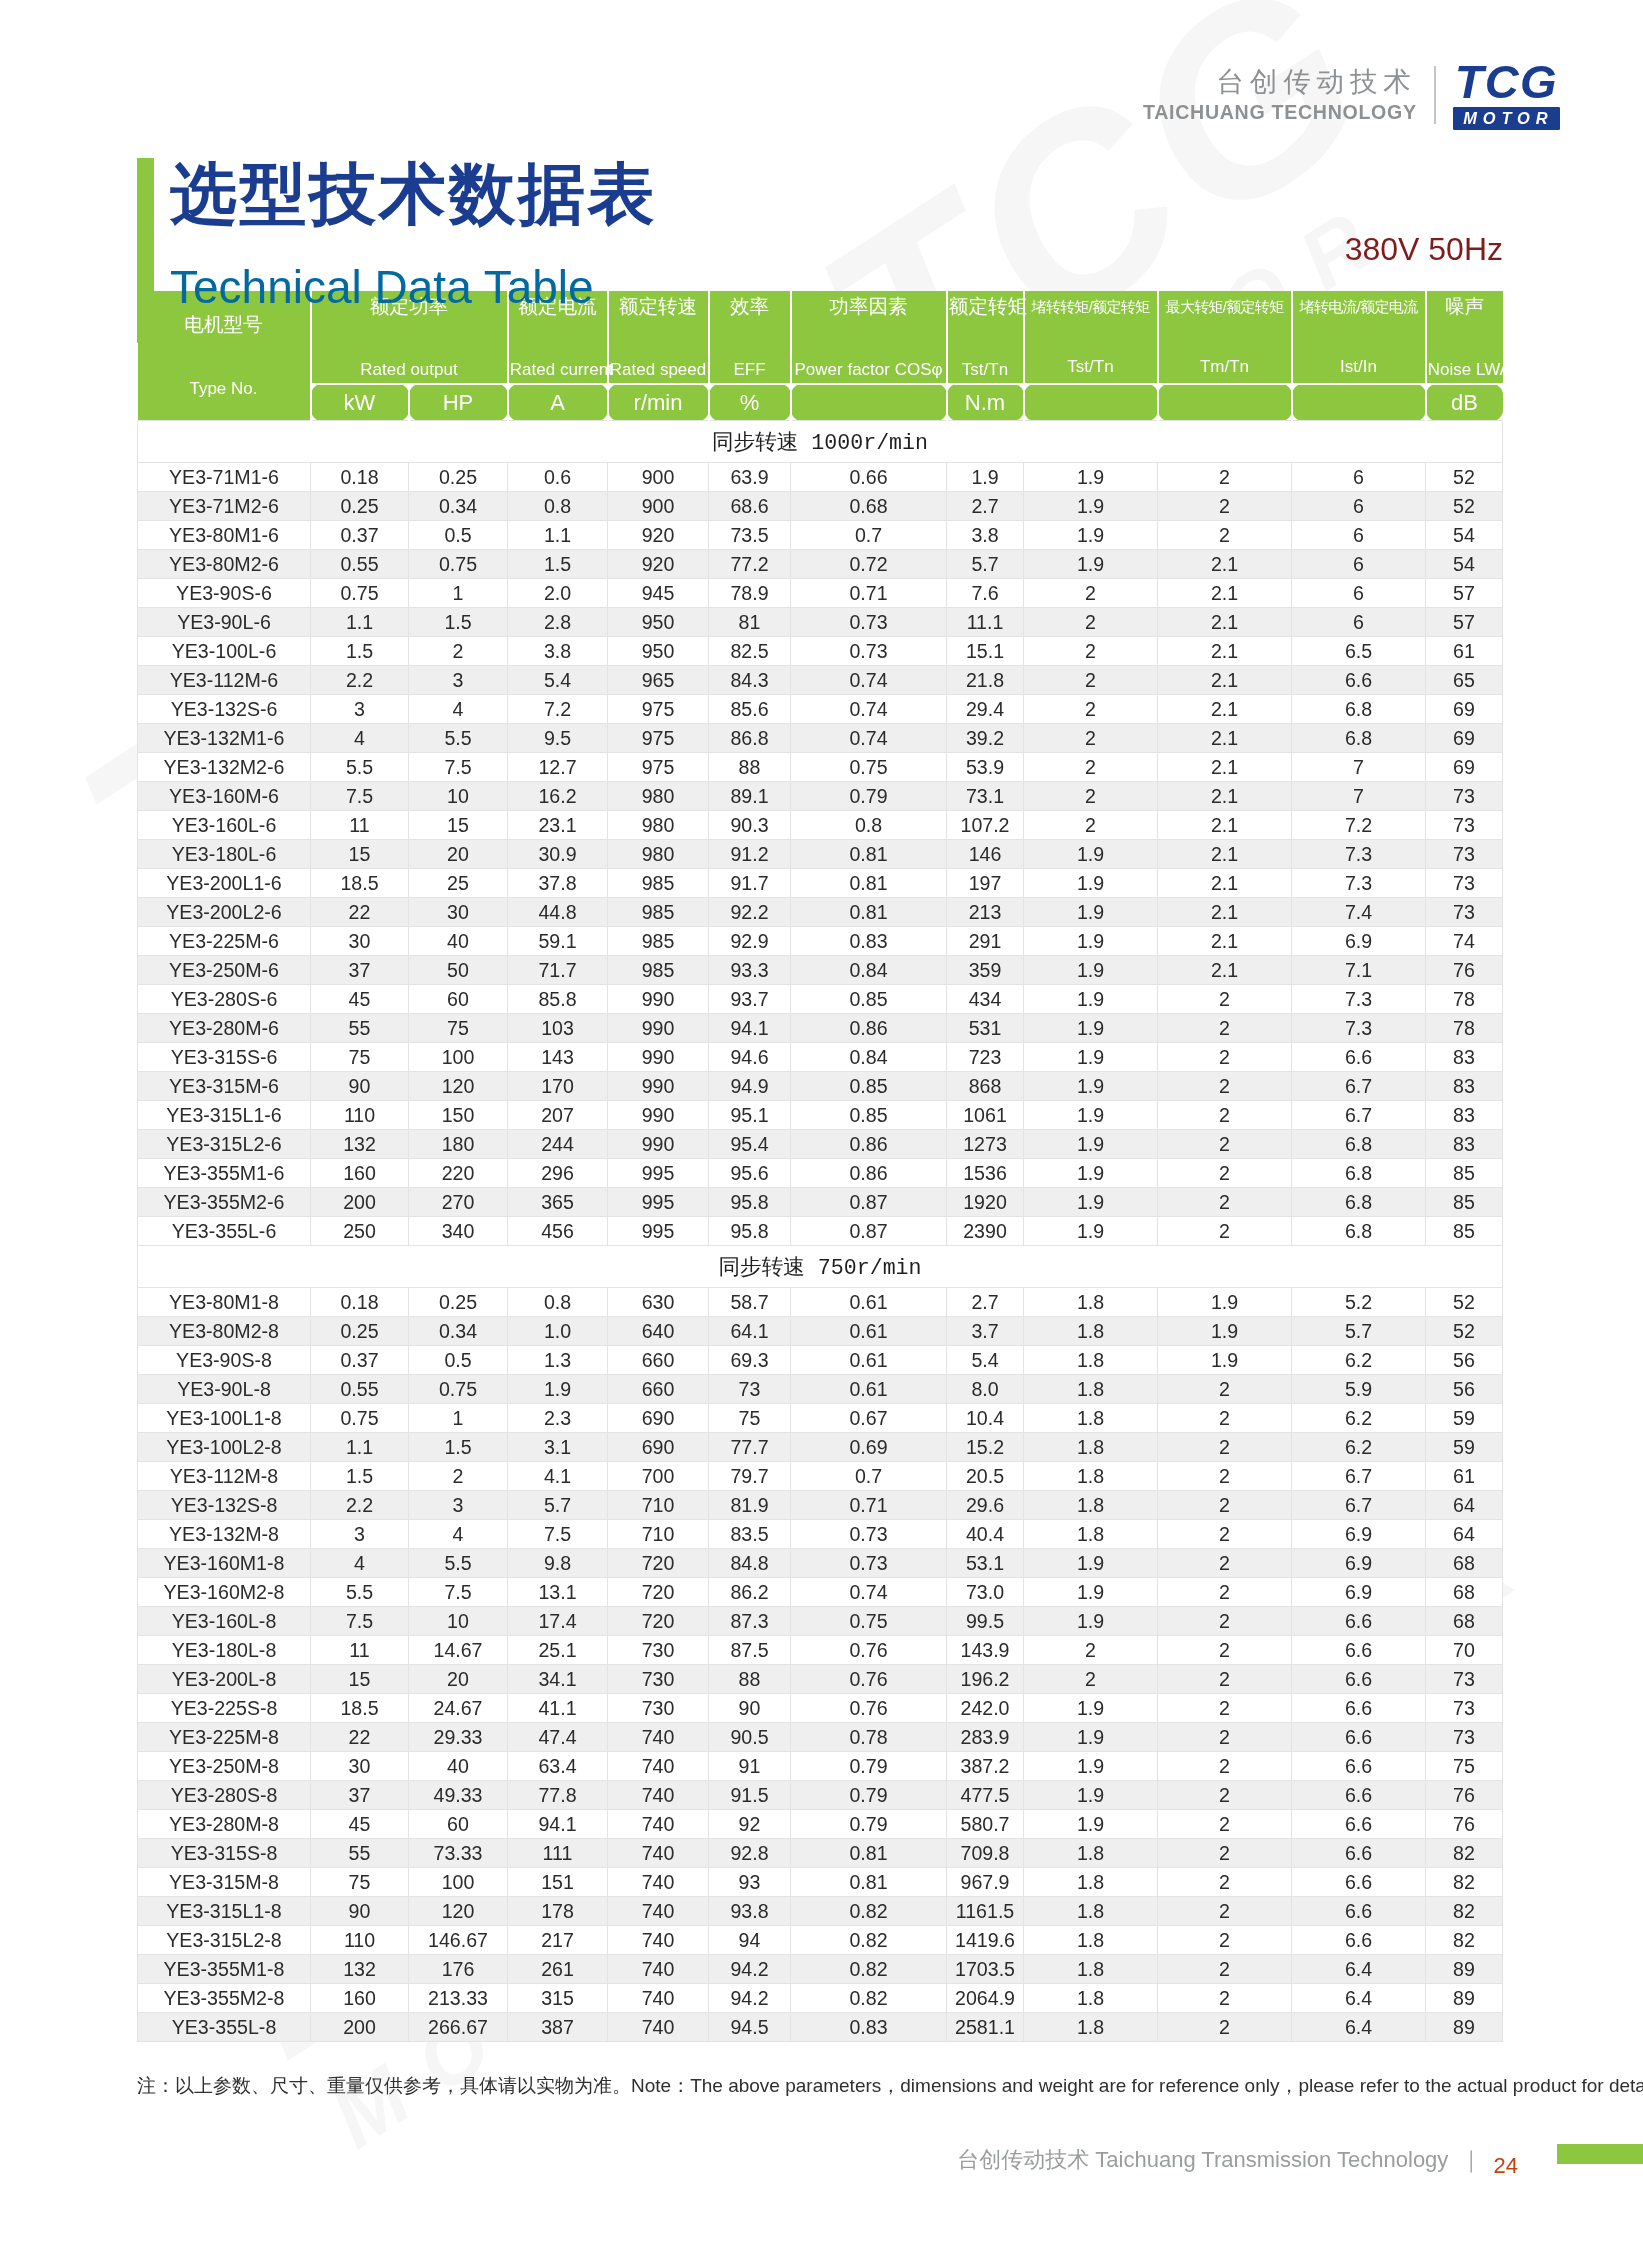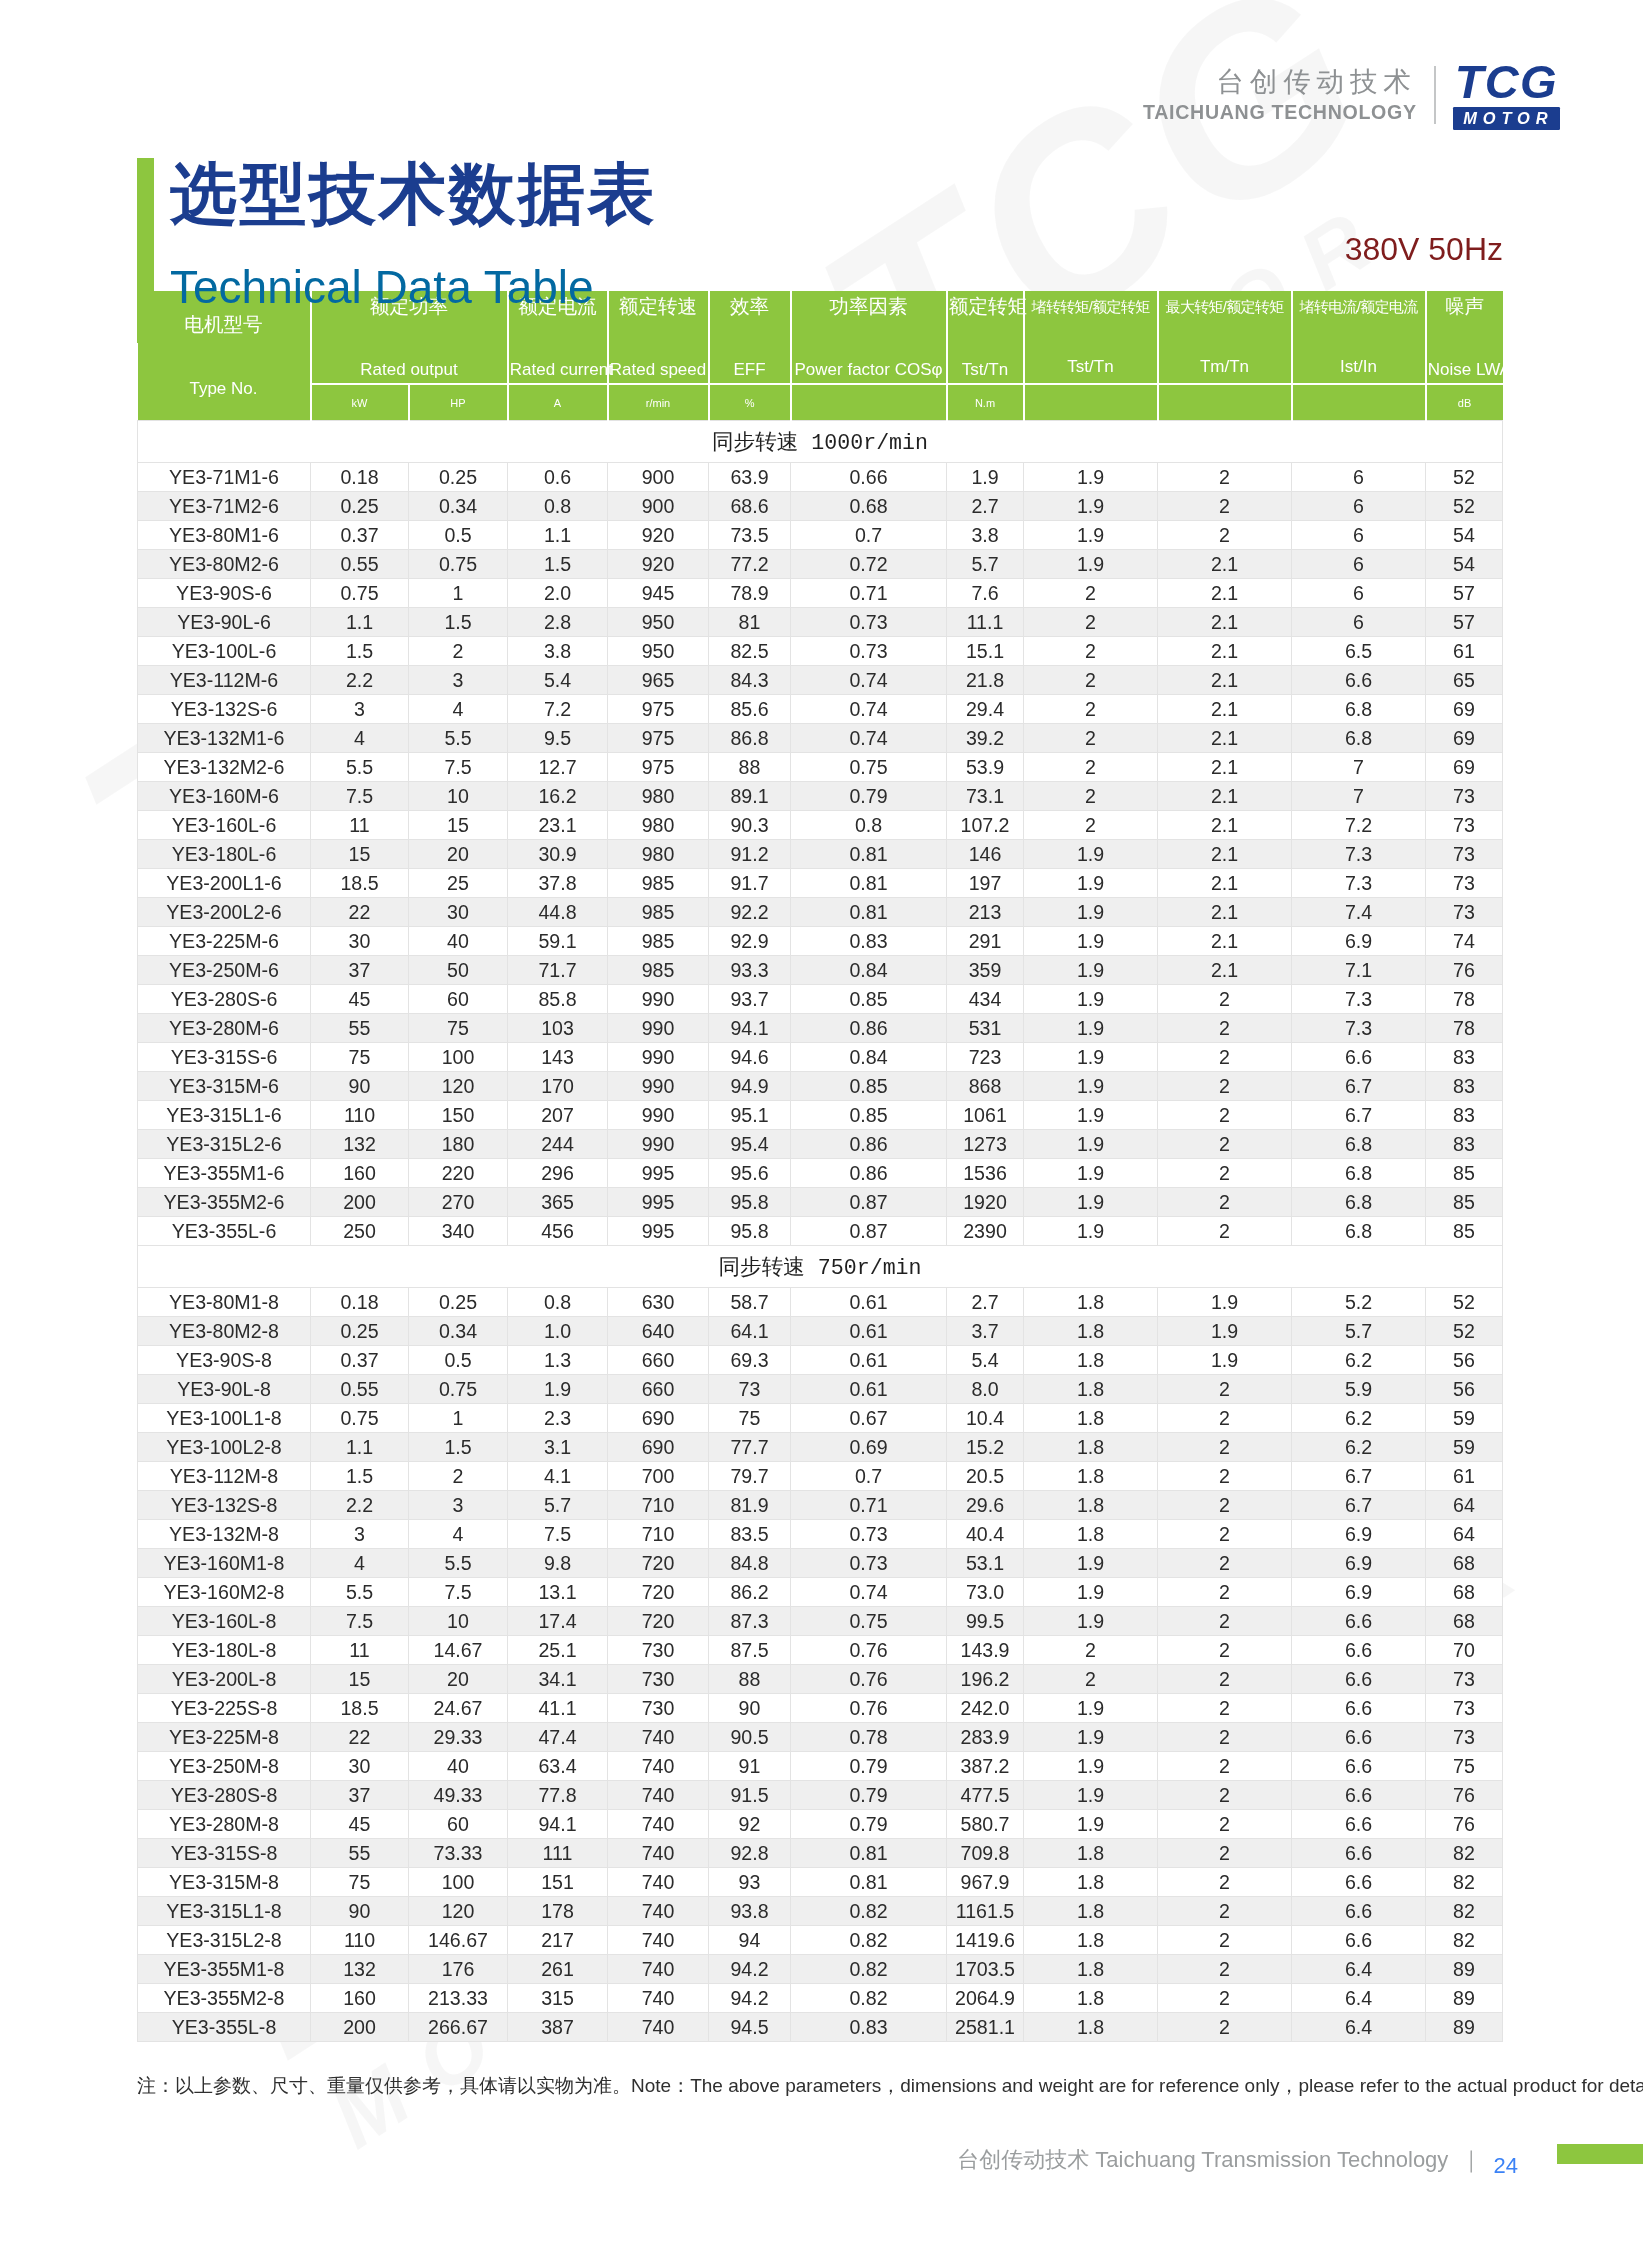--- a/index.html
+++ b/index.html
@@ -37,34 +37,34 @@
   
   .data-table { position:absolute; left:137px; top:291px; width:1365px;
                 border-collapse:collapse; table-layout:fixed; z-index:1; }
   .data-table thead th { background:#8dc63f; color:#fff; font-weight:normal;
                          text-align:center; vertical-align:middle; padding:2.6px 1.3px; }
   .h-cn { display:block; font-size:19.6px; line-height:1.3; white-space:nowrap; }
   .h-en { display:block; font-size:17px; line-height:1.25; white-space:nowrap;margin-top:40px; }
   th.small .h-cn { font-size:15px; letter-spacing:-0.7px; }
   tr.group-row th { height:65px; }
   tr.group-row th + th { border-left:2px solid #fff; }
-  tr.units-row th { height:30px; font-size:11px; border-top:2px solid #fff; border-left:2px solid #fff; }
+  tr.units-row th { height:30px; font-size:22px; border-top:2px solid #fff; border-left:2px solid #fff;border-radius:11px; }
   .data-table tbody td { height:28px; text-align:center; font-size:19.6px; color:#2b2b2b;
                          background:#fff; border:0.7px solid #e3e3e3; padding:0; white-space:nowrap; }
   .data-table tbody tr.alt td { background:#efefef; }
   .data-table tbody tr.band td { height:41px; font-size:21.6px; color:#1f1f1f; background:#fff;
                                  border-left:0.7px solid #e3e3e3; border-right:0.7px solid #e3e3e3;font-family:Liberation Mono, monospace; }
 
   
   .footnote { position:absolute; left:137px; top:2073px; width:1387px; font-size:19px;
               color:#2f2f2f; z-index:2; white-space:nowrap; }
   .footer { position:absolute; top:2141px; right:126px; display:flex; align-items:center;
             font-size:22px; color:#9a9d9e; z-index:2; }
   .footer .divider { margin:0 11.8px; color:#9a9d9e; }
-  .footer .pagenum { color:#3b82f6;margin-top:12px; }
+  .footer .pagenum { color:#c2410c;margin-top:12px; }
   .footer-block { position:absolute; top:2144px; right:0; width:87px; height:19.6px;
                   background:#8dc63f; z-index:2; }
 </style>
 </head>
 <body>
 
 <div class="wm" style="left:838px; top:79px;">
   <span class="wm-t">TCG</span>
   <span class="wm-m">MOTOR</span>
 </div>

